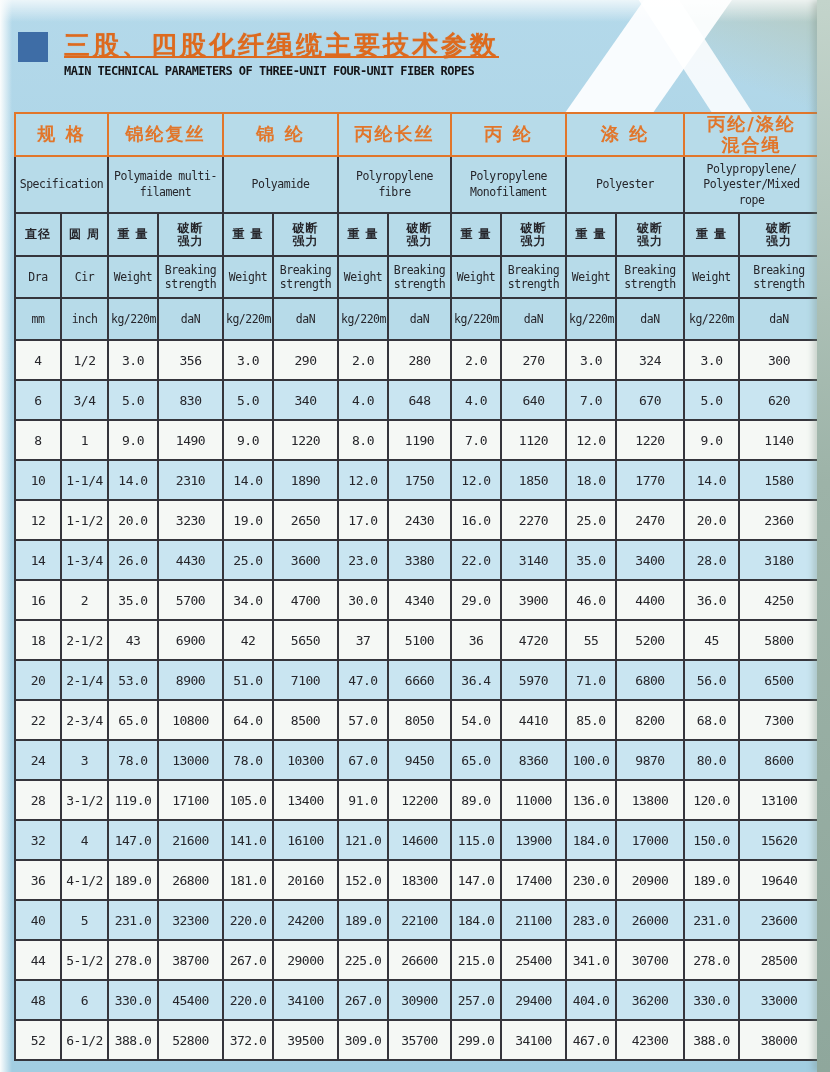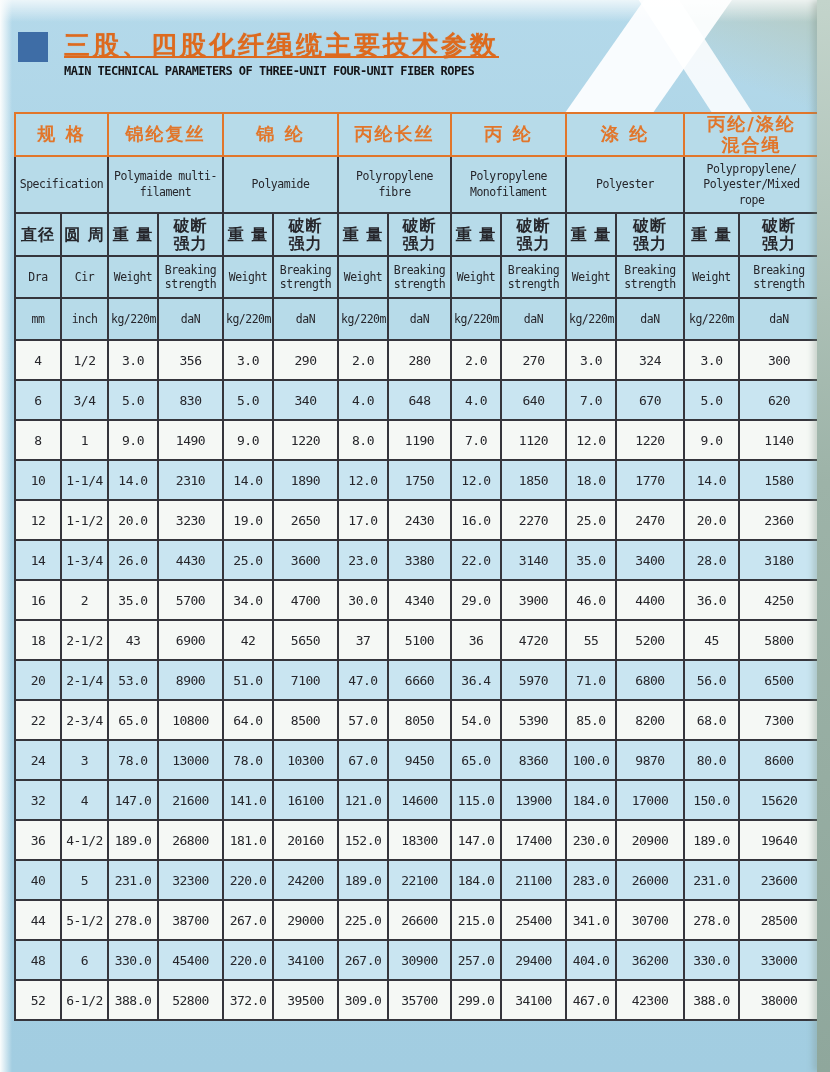--- a/index.html
+++ b/index.html
@@ -46,21 +46,21 @@
   table.params{position:absolute;left:14px;top:112px;width:804px;
             border-collapse:collapse;table-layout:fixed;
             background:var(--cell-blue);}
   table.params td{border:2px solid var(--line);text-align:center;vertical-align:middle;
             padding:0 2px;color:var(--ink);overflow:hidden;white-space:pre-line;}
   tr.r1{height:43px;} tr.r2{height:57px;} tr.r3{height:43px;}
   tr.r4{height:42px;margin-top:21px;} tr.r5{height:42px;} tr.dr{height:40px;}
   tr.r1 td{border:2px solid var(--orange);color:var(--orange);
             font-size:18px;font-weight:bold;letter-spacing:2px;line-height:1.15;}
   tr.r2 td{font-family:"DejaVu Sans Mono",monospace;font-size:11.5px;line-height:1.35;letter-spacing:-0.5px;}
-  tr.r3 td{font-size:16px;font-weight:bold;letter-spacing:1px;line-height:1.1;}
+  tr.r3 td{font-size:12px;font-weight:bold;letter-spacing:1px;line-height:1.1;}
   tr.r4 td{font-family:"DejaVu Sans Mono",monospace;font-size:11.5px;line-height:1.25;letter-spacing:-0.5px;}
   tr.r5 td{font-family:"DejaVu Sans Mono",monospace;font-size:11.5px;letter-spacing:-0.5px;}
   tr.dr td{font-family:"DejaVu Sans Mono",monospace;font-size:13px;letter-spacing:-0.5px;}
   tr.dr.w td{background:var(--row-white);}
   tr.dr.b td{background:var(--row-blue);}
   tr.r2 td, tr.r3 td, tr.r4 td, tr.r5 td{background:var(--cell-blue);}
   tr.r1 td{background:var(--cell-blue);}
 </style>
 </head>
 <body>
@@ -328,21 +328,21 @@
         <tr class="dr w">
           <td>22</td>
           <td>2-3/4</td>
           <td>65.0</td>
           <td>10800</td>
           <td>64.0</td>
           <td>8500</td>
           <td>57.0</td>
           <td>8050</td>
           <td>54.0</td>
-          <td>5390</td>
+          <td>4410</td>
           <td>85.0</td>
           <td>8200</td>
           <td>68.0</td>
           <td>7300</td>
         </tr>
         <tr class="dr b">
           <td>24</td>
           <td>3</td>
           <td>78.0</td>
           <td>13000</td>
@@ -350,20 +350,36 @@
           <td>10300</td>
           <td>67.0</td>
           <td>9450</td>
           <td>65.0</td>
           <td>8360</td>
           <td>100.0</td>
           <td>9870</td>
           <td>80.0</td>
           <td>8600</td>
         </tr>
+        <tr class="dr w">
+          <td>28</td>
+          <td>3-1/2</td>
+          <td>119.0</td>
+          <td>17100</td>
+          <td>105.0</td>
+          <td>13400</td>
+          <td>91.0</td>
+          <td>12200</td>
+          <td>89.0</td>
+          <td>11000</td>
+          <td>136.0</td>
+          <td>13800</td>
+          <td>120.0</td>
+          <td>13100</td>
+        </tr>
         <tr class="dr b">
           <td>32</td>
           <td>4</td>
           <td>147.0</td>
           <td>21600</td>
           <td>141.0</td>
           <td>16100</td>
           <td>121.0</td>
           <td>14600</td>
           <td>115.0</td>

